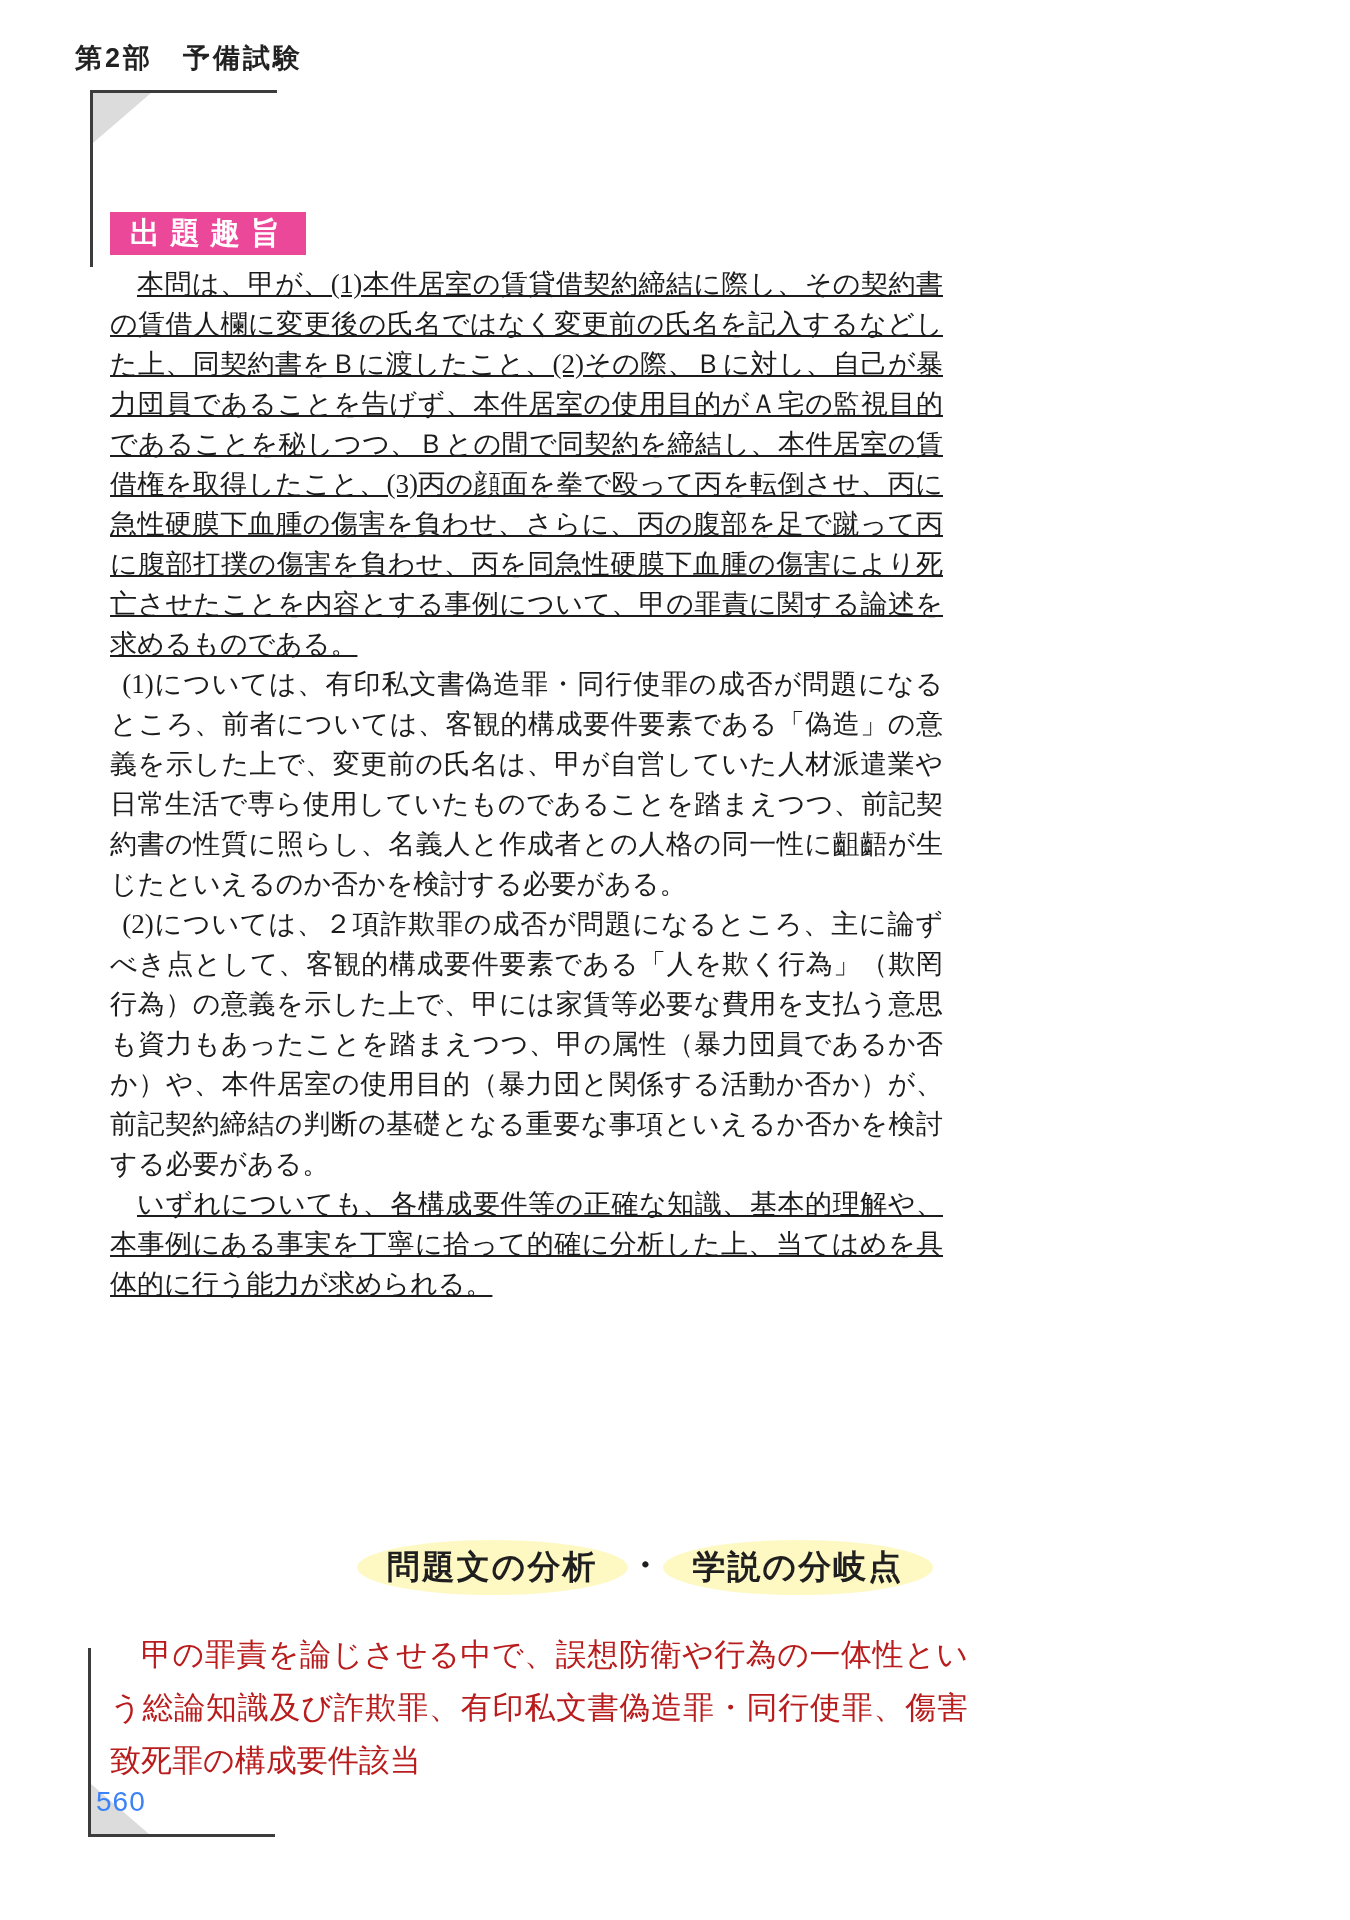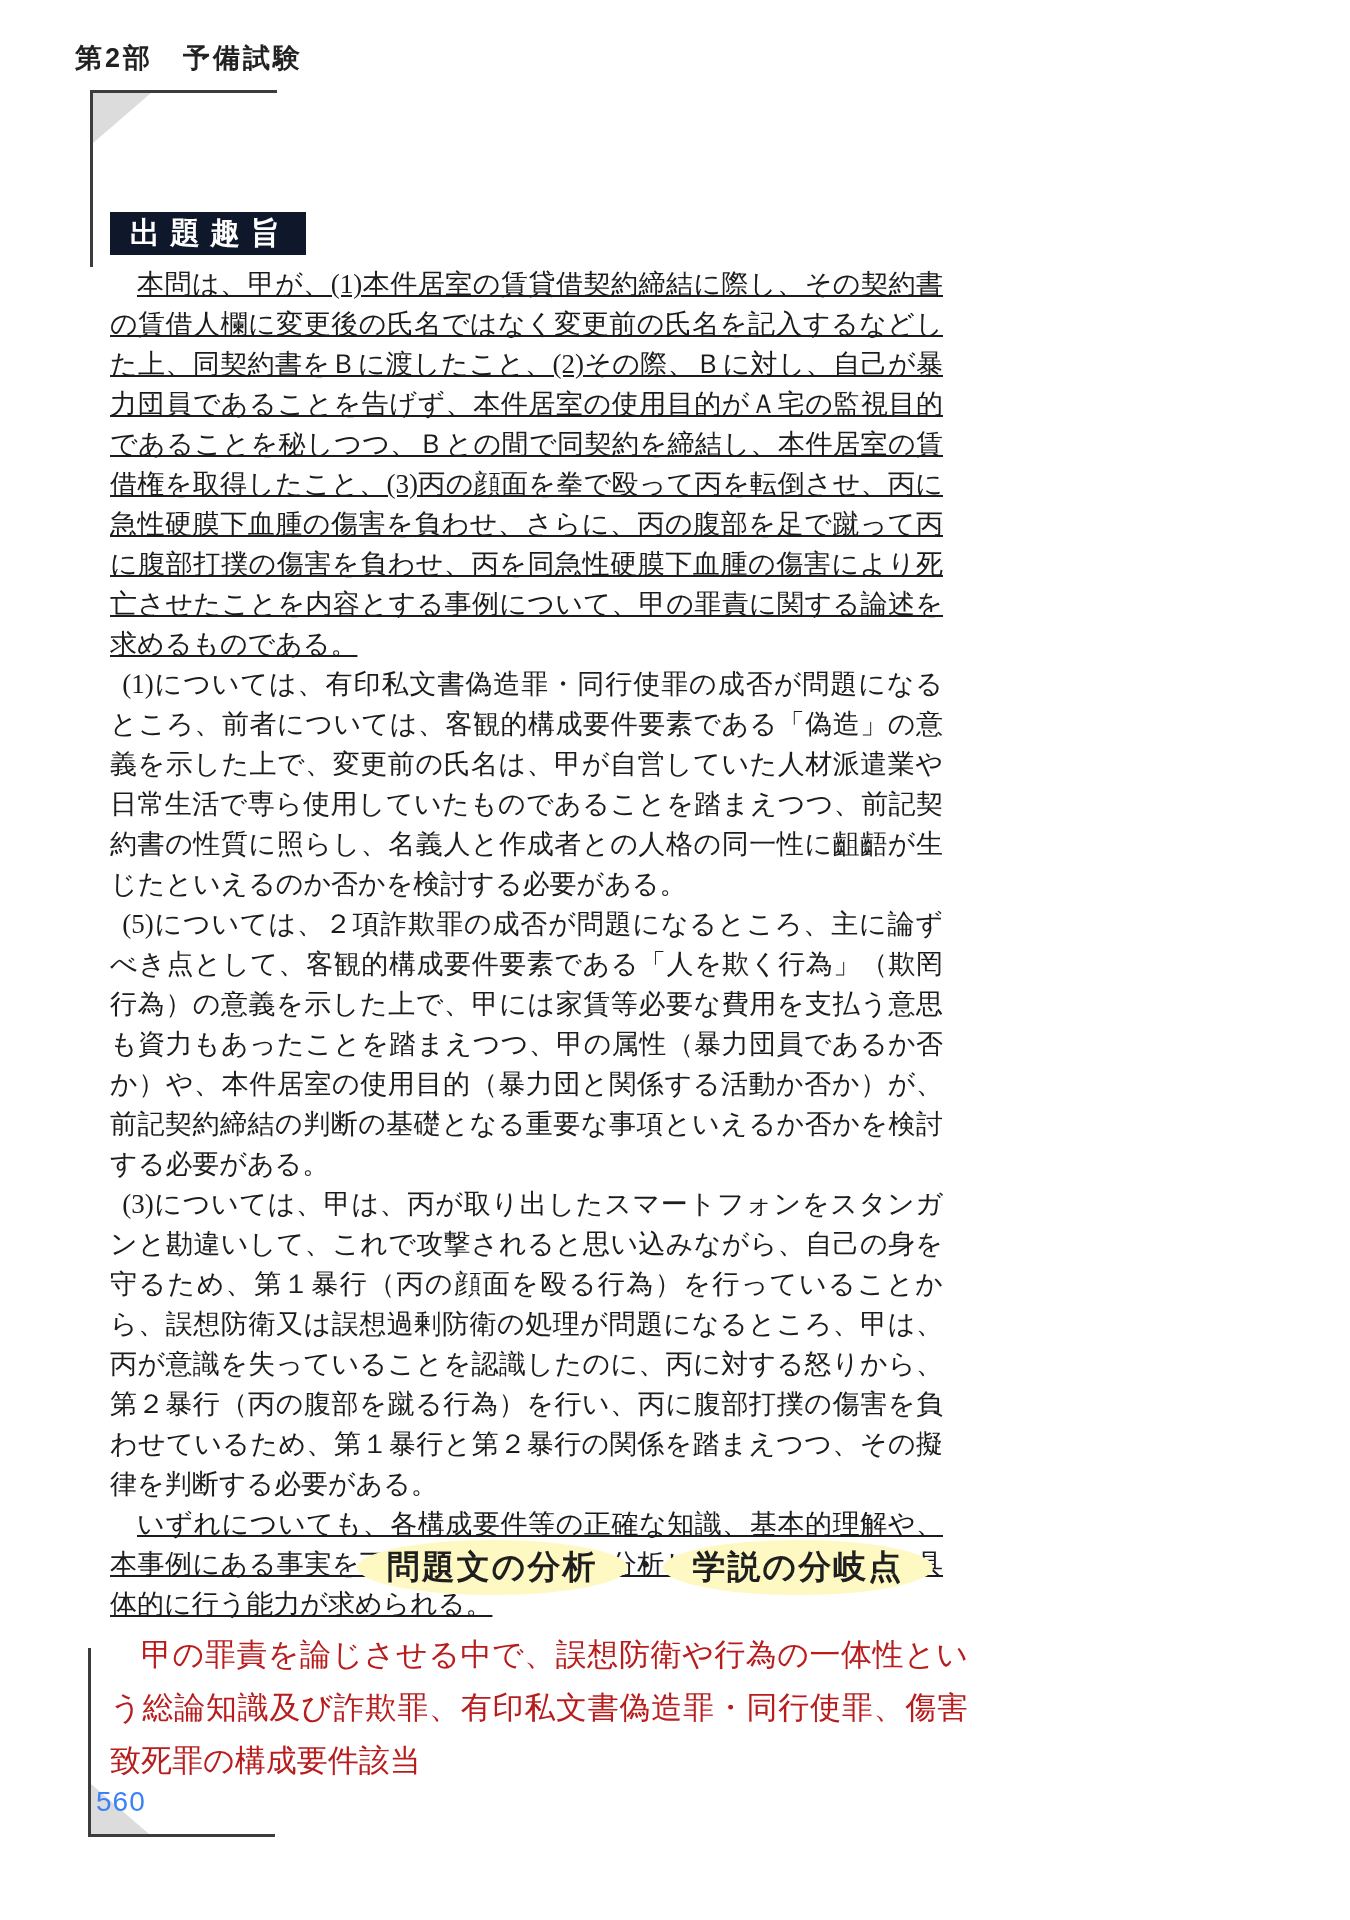--- a/index.html
+++ b/index.html
@@ -74,21 +74,21 @@
     font-size: 28px;
     color: #3b82f6;
     letter-spacing: 1px;
   }
 
   
   .heading-box {
     position: absolute;
     left: 110px;
     top: 212px;
-    background: #0f172a;
+    background: #ec4899;
     color: #ffffff;
     font-family: "Liberation Sans", "DejaVu Sans", sans-serif;
     font-size: 30px;
     font-weight: bold;
     letter-spacing: 10px;
     padding: 6px 16px 7px 20px;
     line-height: 1;
   }
 
   
@@ -167,22 +167,21 @@
 
   <div class="corner-top">
     <div class="tri"></div>
   </div>
 
   <div class="heading-box">出題趣旨</div>
 
   <div class="body-block">
     <p class="indent-full">本問は、甲が、(1)本件居室の賃貸借契約締結に際し、その契約書の賃借人欄に変更後の氏名ではなく変更前の氏名を記入するなどした上、同契約書をＢに渡したこと、(2)その際、Ｂに対し、自己が暴力団員であることを告げず、本件居室の使用目的がＡ宅の監視目的であることを秘しつつ、Ｂとの間で同契約を締結し、本件居室の賃借権を取得したこと、(3)丙の顔面を拳で殴って丙を転倒させ、丙に急性硬膜下血腫の傷害を負わせ、さらに、丙の腹部を足で蹴って丙に腹部打撲の傷害を負わせ、丙を同急性硬膜下血腫の傷害により死亡させたことを内容とする事例について、甲の罪責に関する論述を求めるものである。</p>
     <p class="indent-half">(1)については、有印私文書偽造罪・同行使罪の成否が問題になるところ、前者については、客観的構成要件要素である「偽造」の意義を示した上で、変更前の氏名は、甲が自営していた人材派遣業や日常生活で専ら使用していたものであることを踏まえつつ、前記契約書の性質に照らし、名義人と作成者との人格の同一性に齟齬が生じたといえるのか否かを検討する必要がある。</p>
-    <p class="indent-half">(5)については、２項詐欺罪の成否が問題になるところ、主に論ずべき点として、客観的構成要件要素である「人を欺く行為」（欺罔行為）の意義を示した上で、甲には家賃等必要な費用を支払う意思も資力もあったことを踏まえつつ、甲の属性（暴力団員であるか否か）や、本件居室の使用目的（暴力団と関係する活動か否か）が、前記契約締結の判断の基礎となる重要な事項といえるか否かを検討する必要がある。</p>
-    <p class="indent-half">(3)については、甲は、丙が取り出したスマートフォンをスタンガンと勘違いして、これで攻撃されると思い込みながら、自己の身を守るため、第１暴行（丙の顔面を殴る行為）を行っていることから、誤想防衛又は誤想過剰防衛の処理が問題になるところ、甲は、丙が意識を失っていることを認識したのに、丙に対する怒りから、第２暴行（丙の腹部を蹴る行為）を行い、丙に腹部打撲の傷害を負わせているため、第１暴行と第２暴行の関係を踏まえつつ、その擬律を判断する必要がある。</p>
+    <p class="indent-half">(2)については、２項詐欺罪の成否が問題になるところ、主に論ずべき点として、客観的構成要件要素である「人を欺く行為」（欺罔行為）の意義を示した上で、甲には家賃等必要な費用を支払う意思も資力もあったことを踏まえつつ、甲の属性（暴力団員であるか否か）や、本件居室の使用目的（暴力団と関係する活動か否か）が、前記契約締結の判断の基礎となる重要な事項といえるか否かを検討する必要がある。</p>
     <p class="indent-full">いずれについても、各構成要件等の正確な知識、基本的理解や、本事例にある事実を丁寧に拾って的確に分析した上、当てはめを具体的に行う能力が求められる。</p>
   </div>
 
   <div class="badge-row">
     <span class="badge-pill">問題文の分析</span><span class="badge-sep">・</span><span class="badge-pill">学説の分岐点</span>
   </div>
 
   <div class="bottom-block">
     <p>甲の罪責を論じさせる中で、誤想防衛や行為の一体性という総論知識及び詐欺罪、有印私文書偽造罪・同行使罪、傷害致死罪の構成要件該当</p>
   </div>

